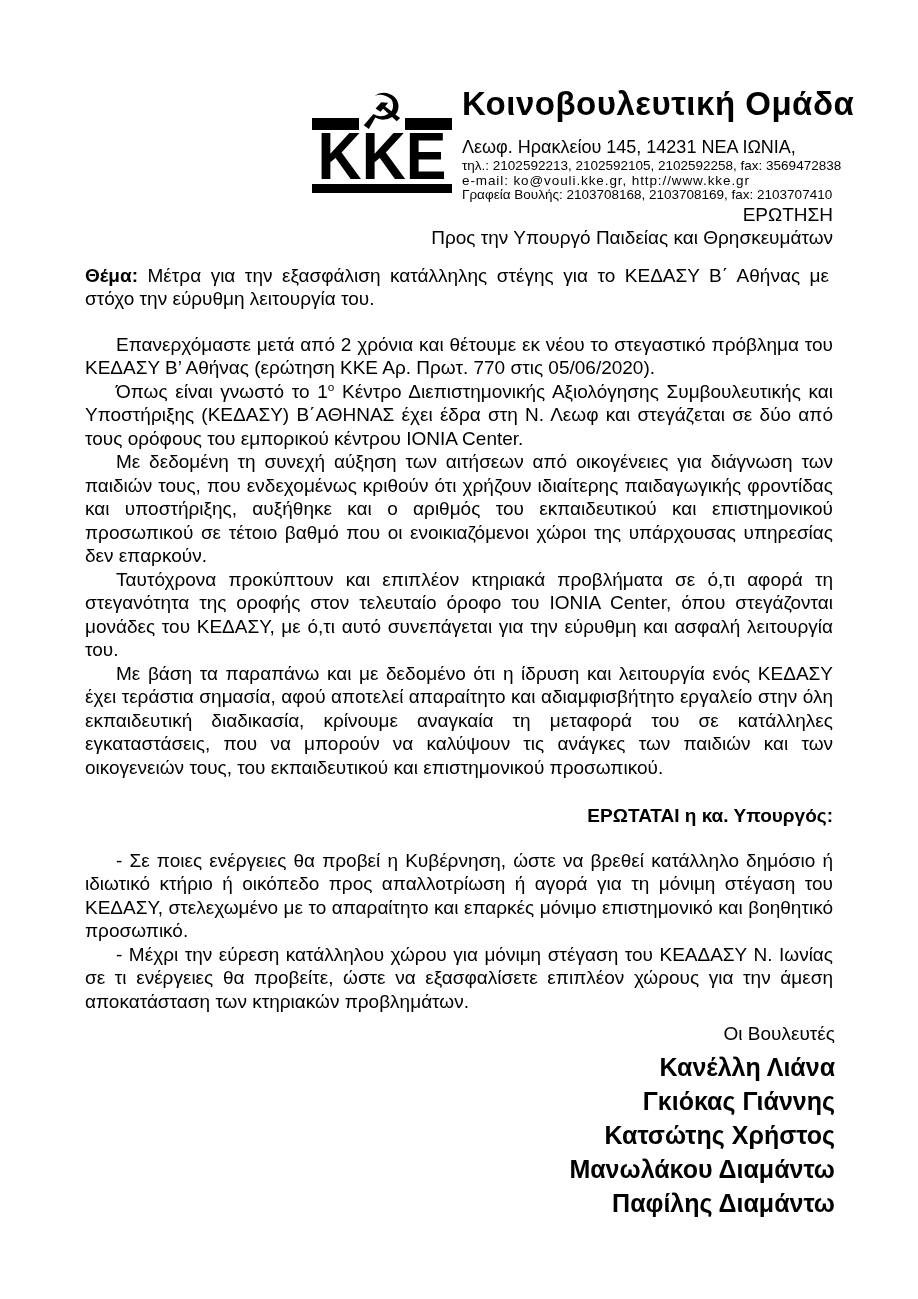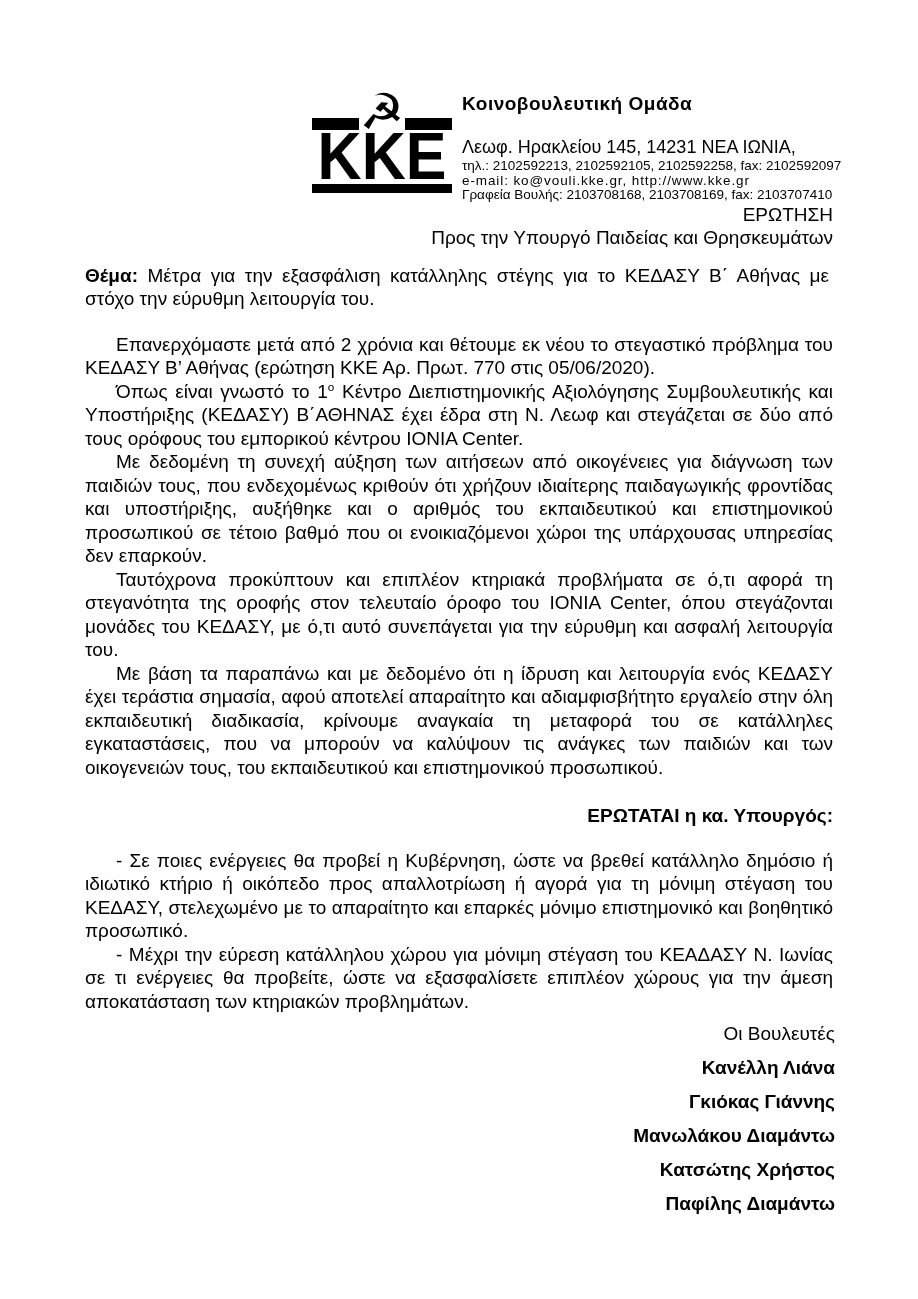--- a/index.html
+++ b/index.html
@@ -51,21 +51,21 @@
     transform: scaleY(1.08);
     transform-origin: top;
   }
   .logo-underline {
     height: 9px;
     background: #000;
     margin-top: 5px;
   }
   .head-info { margin-left: 10px; padding-top: 3px; }
   .org-title {
-    font-size: 19px;
+    font-size: 33px;
     font-weight: bold;
     line-height: 33px;
     letter-spacing: 0.5px;
     white-space: nowrap;
   }
   .addr {
     font-size: 18px;
     line-height: 23px;
     margin-top: 16px;
     white-space: nowrap;
@@ -107,21 +107,21 @@
   
   .signatures {
     margin-top: 9px;
     margin-left: 400px;
     width: 350px;
     text-align: right;
   }
   .sig-label { font-size: 19px; line-height: 23.5px; }
   .mp-name {
     font-weight: bold;
-    font-size: 19px;
+    font-size: 25px;
     line-height: 23.5px;
     margin-top: 10.5px;
   }
 </style>
 </head>
 <body>
 
 <div class="page">
 
   <div class="letterhead">
@@ -130,21 +130,21 @@
         <span class="bar"></span>
         <span class="logo-emblem">☭</span>
         <span class="bar"></span>
       </div>
       <div class="logo-kke">KKE</div>
       <div class="logo-underline"></div>
     </div>
     <div class="head-info">
       <div class="org-title">Κοινοβουλευτική Ομάδα</div>
       <div class="addr">Λεωφ. Ηρακλείου 145, 14231 ΝΕΑ ΙΩΝΙΑ,</div>
-      <div class="small-line">τηλ.: 2102592213, 2102592105, 2102592258, fax: 2102592097</div>
+      <div class="small-line">τηλ.: 2102592213, 2102592105, 2102592258, fax: 3569472838</div>
       <div class="small-line email-line">e-mail: ko@vouli.kke.gr, http://www.kke.gr</div>
       <div class="small-line">Γραφεία Βουλής: 2103708168, 2103708169, fax: 2103707410</div>
     </div>
   </div>
 
   <div class="doc-title">
     <div>ΕΡΩΤΗΣΗ</div>
     <div>Προς την Υπουργό Παιδείας και Θρησκευμάτων</div>
   </div>
 
@@ -165,19 +165,19 @@
     <p class="ask">ΕΡΩΤΑΤΑΙ η κα. Υπουργός:</p>
 
     <p class="para">- Σε ποιες ενέργειες θα προβεί η Κυβέρνηση, ώστε να βρεθεί κατάλληλο δημόσιο ή ιδιωτικό κτήριο ή οικόπεδο προς απαλλοτρίωση ή αγορά για τη μόνιμη στέγαση του ΚΕΔΑΣΥ, στελεχωμένο με το απαραίτητο και επαρκές μόνιμο επιστημονικό και βοηθητικό προσωπικό.</p>
 
     <p class="para">- Μέχρι την εύρεση κατάλληλου χώρου για μόνιμη στέγαση του ΚΕΑΔΑΣΥ Ν. Ιωνίας σε τι ενέργειες θα προβείτε, ώστε να εξασφαλίσετε επιπλέον χώρους για την άμεση αποκατάσταση των κτηριακών προβλημάτων.</p>
 
     <div class="signatures">
       <div class="sig-label">Οι Βουλευτές</div>
       <div class="mp-name">Κανέλλη Λιάνα</div>
       <div class="mp-name">Γκιόκας Γιάννης</div>
+      <div class="mp-name">Κατσώτης Χρήστος</div>
       <div class="mp-name">Μανωλάκου Διαμάντω</div>
-      <div class="mp-name">Κατσώτης Χρήστος</div>
       <div class="mp-name">Παφίλης Διαμάντω</div>
     </div>
 
   </div>
 </div>
 
 </body></html>

